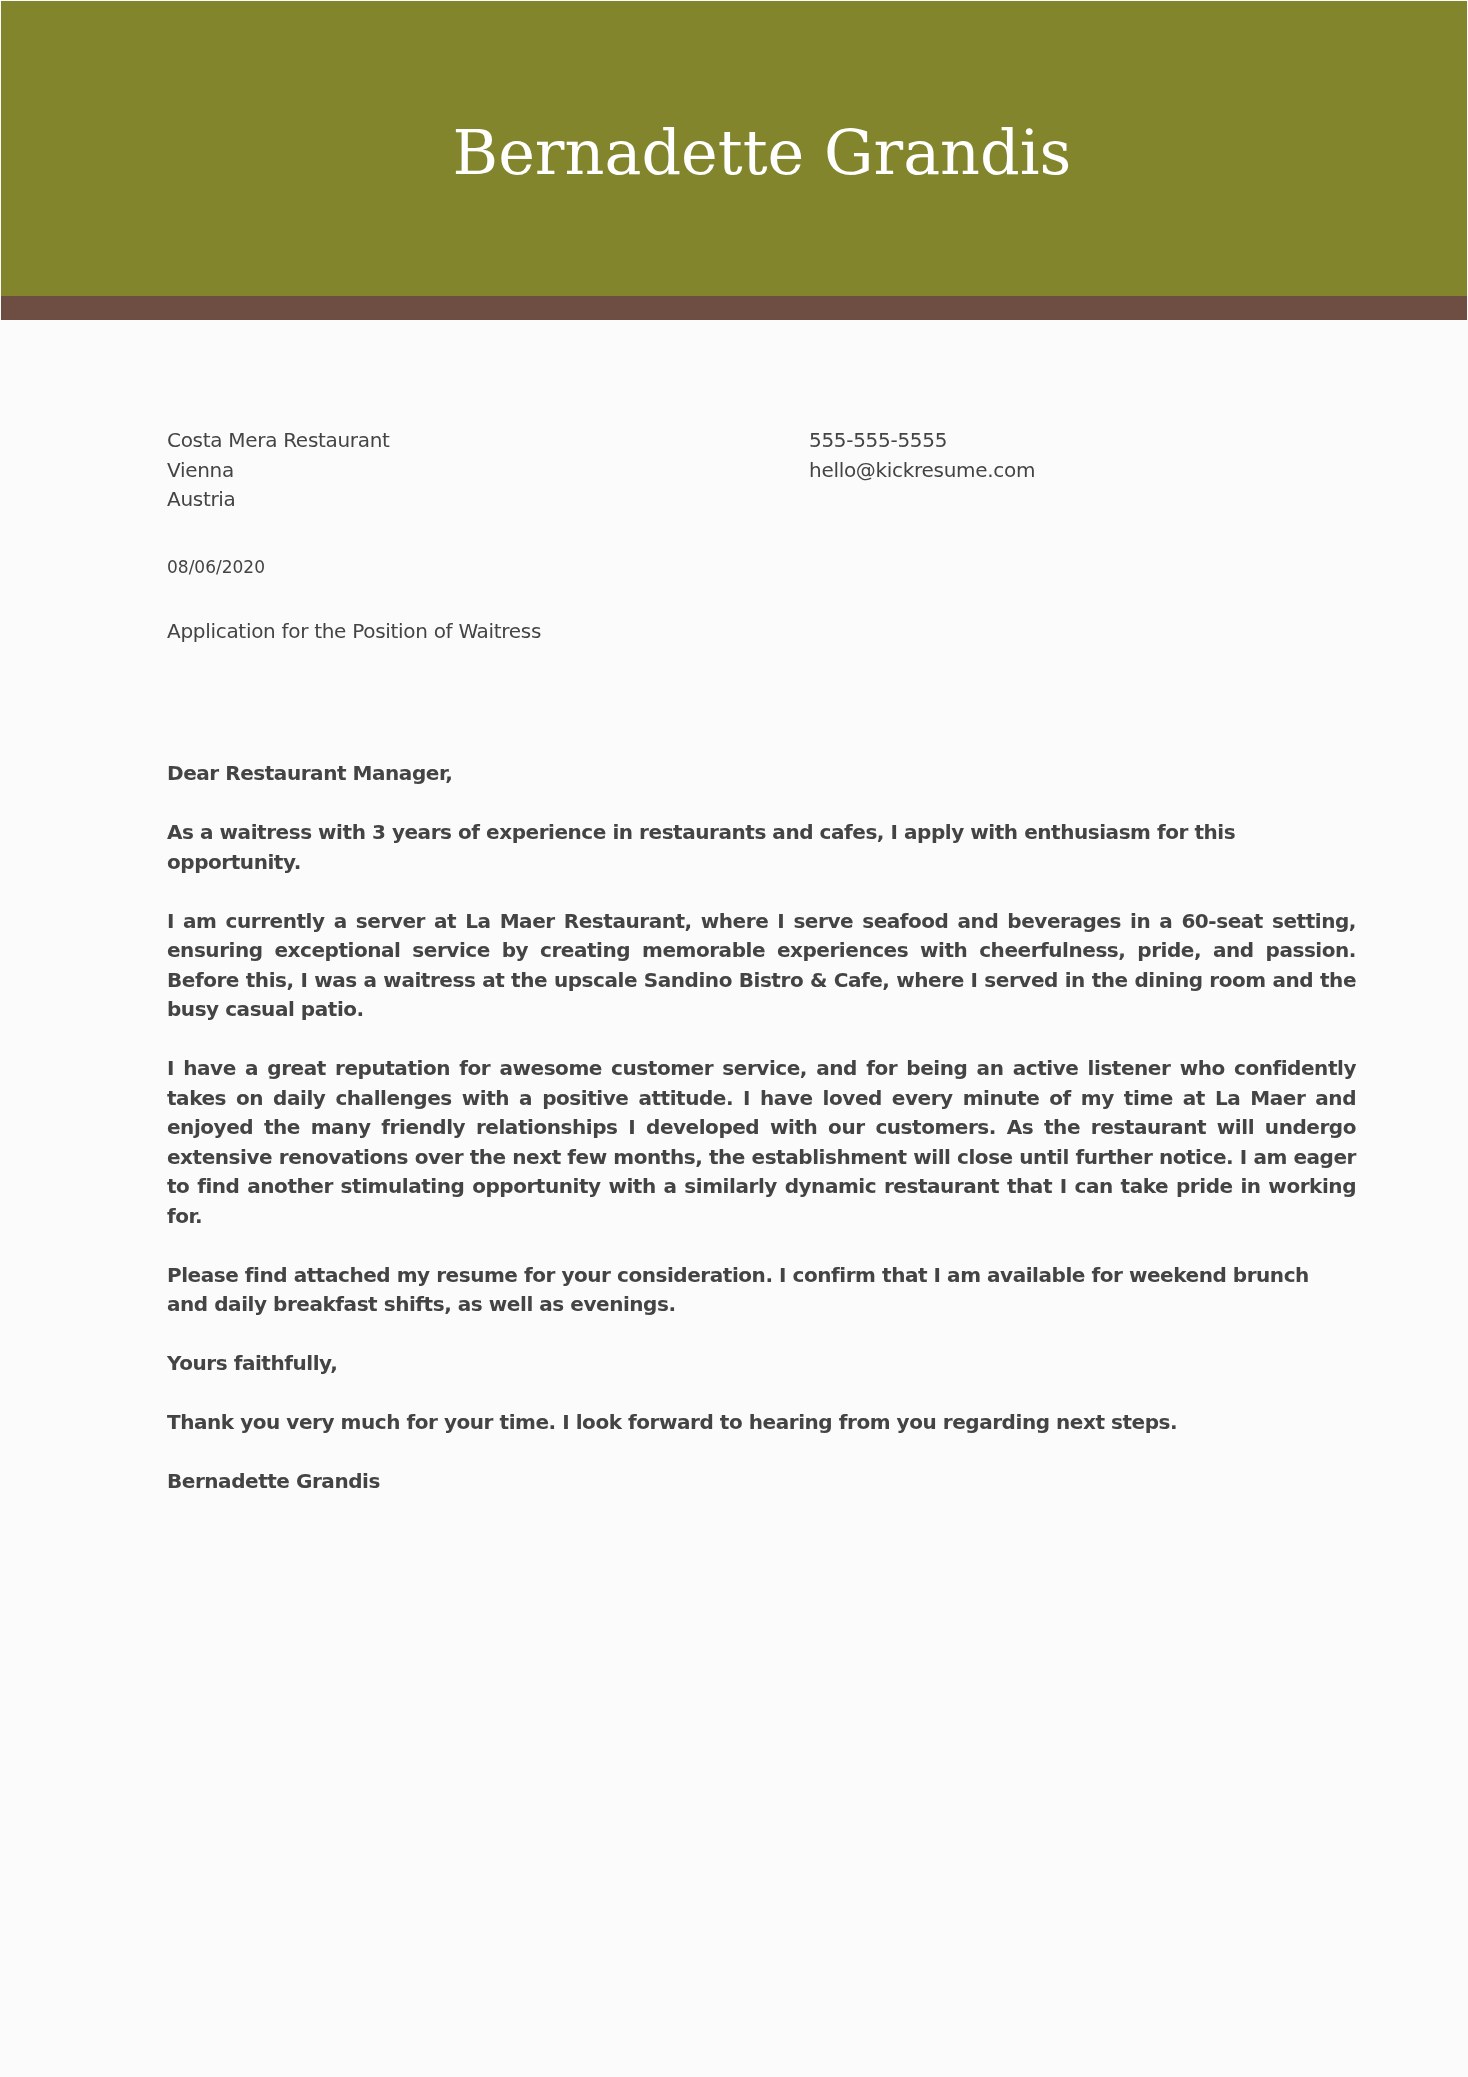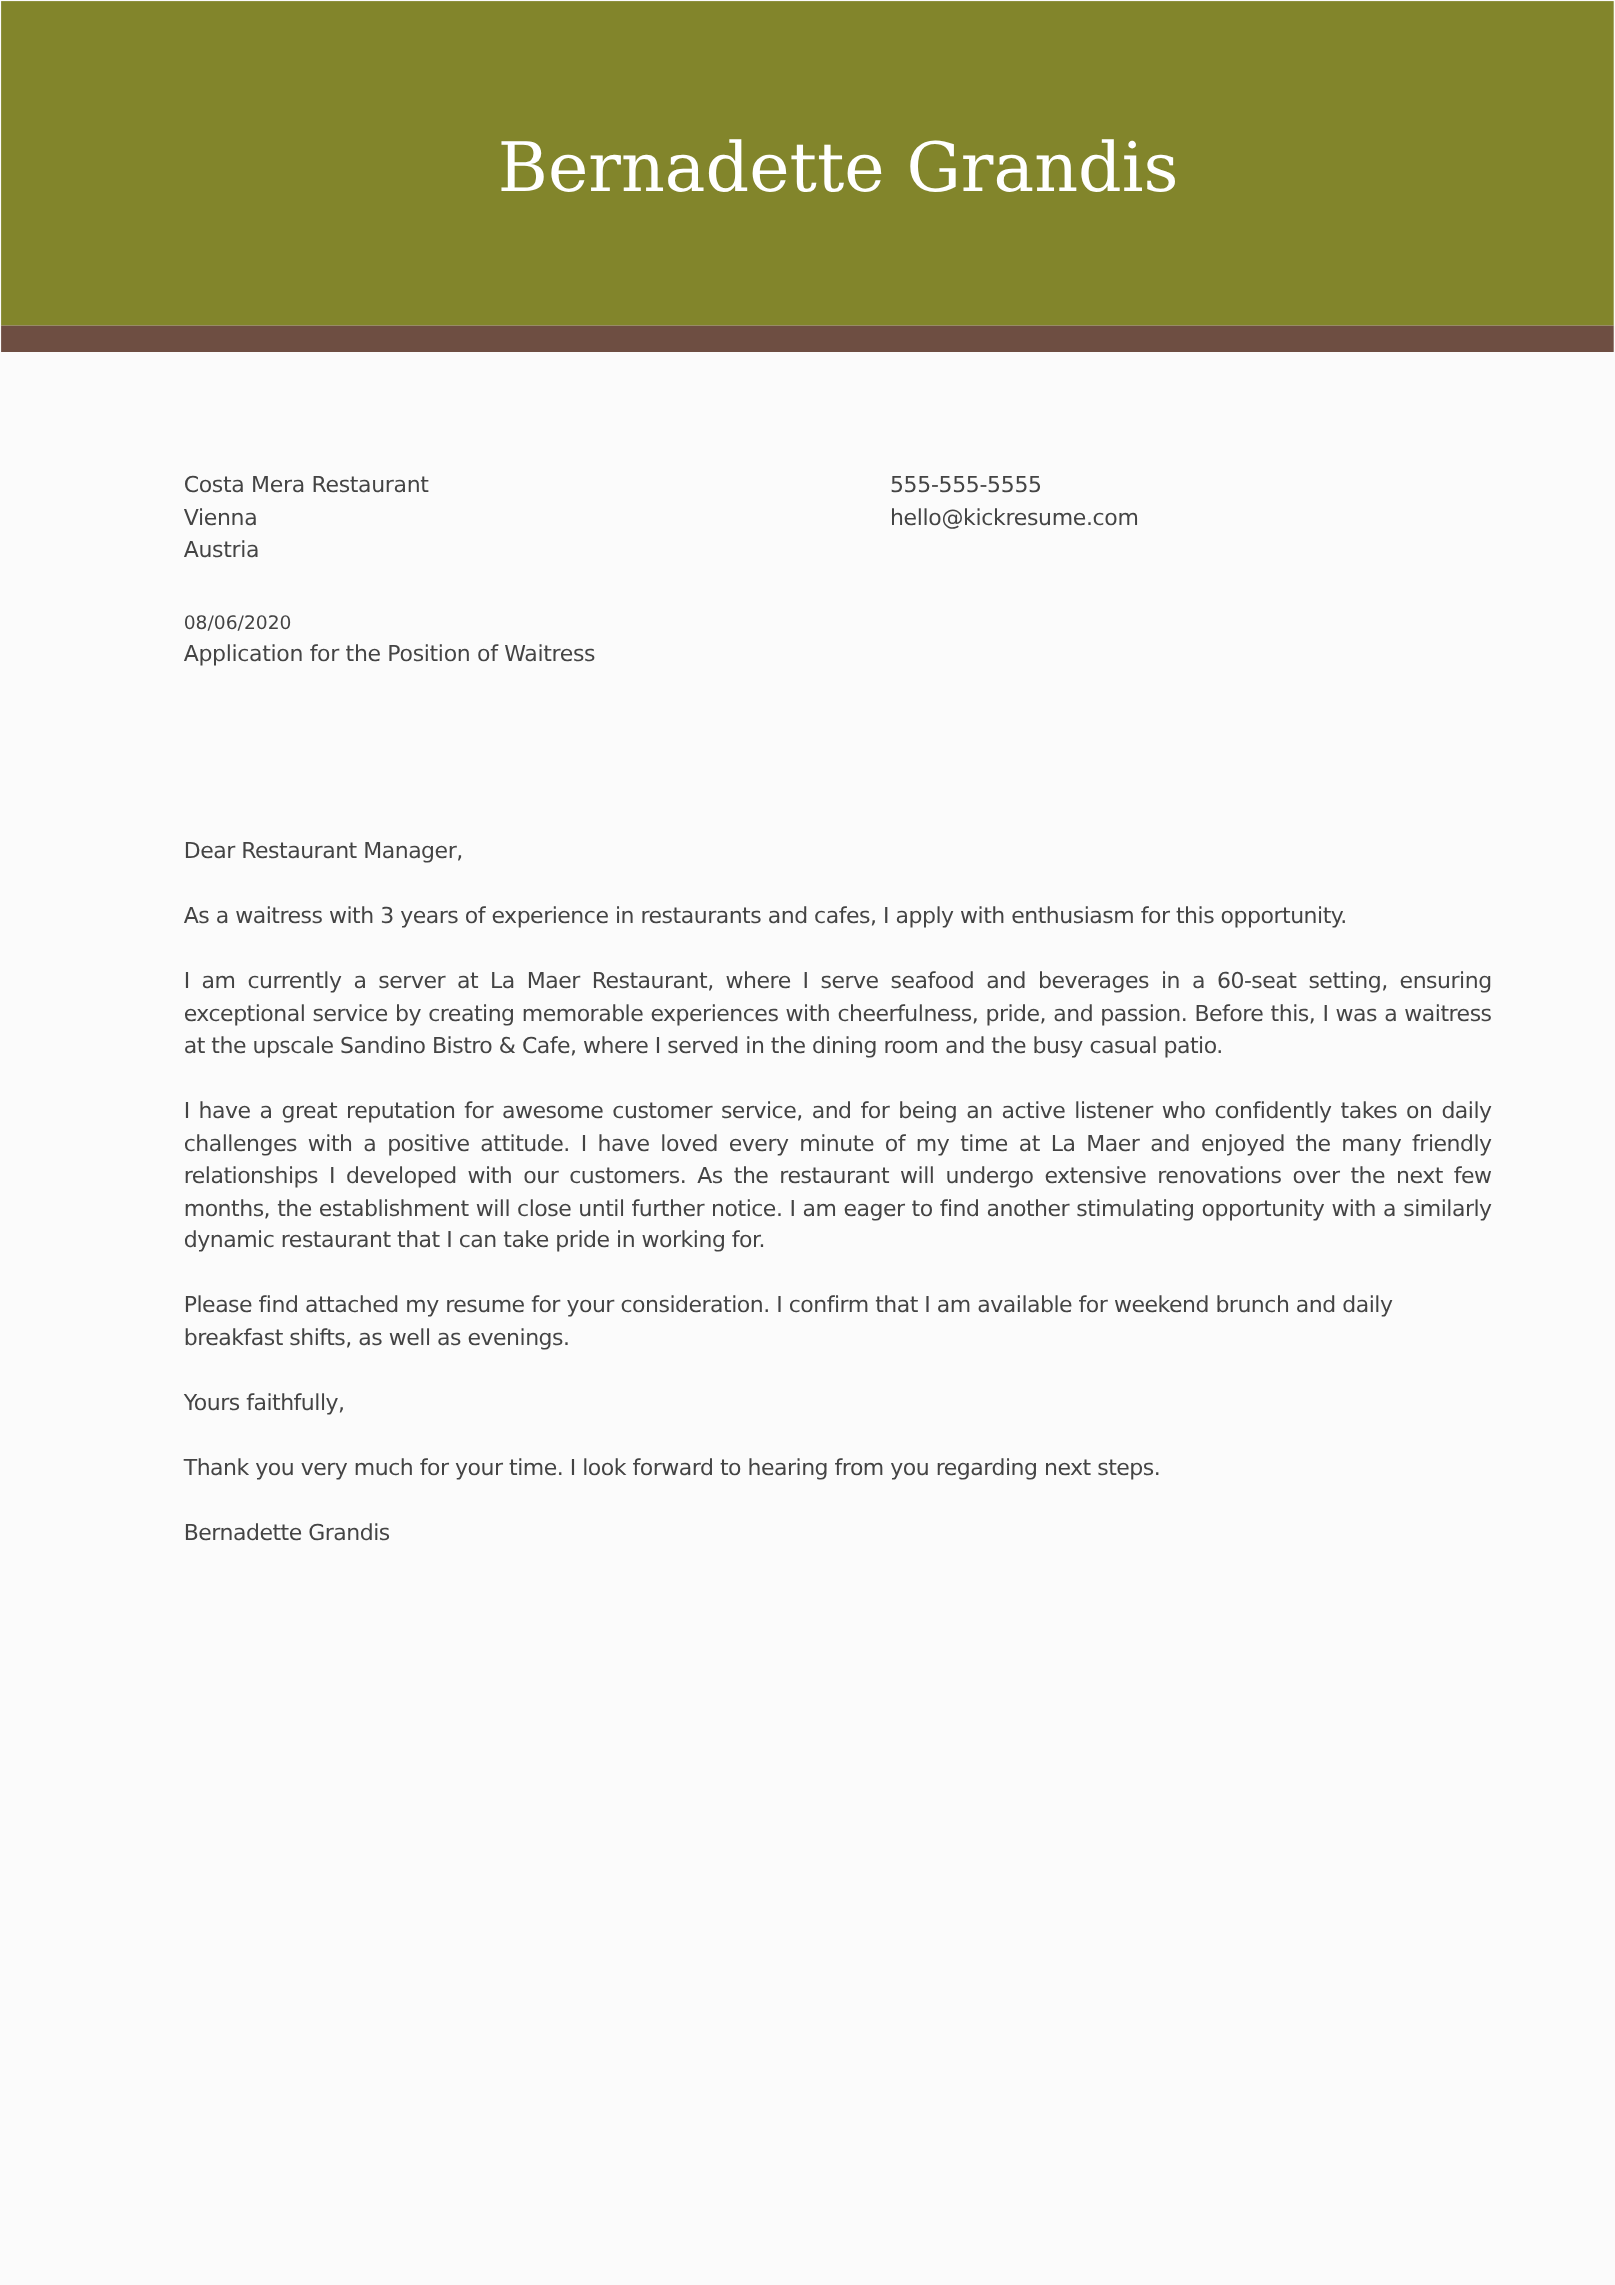--- a/index.html
+++ b/index.html
@@ -38,30 +38,30 @@
       letter-spacing: -0.3px;
       margin-top: 35px;
     }
     .contact-left { left: 166px; }
     .contact-right { left: 808px; }
     .date {
       position: absolute; left: 166px; top: 554px;
       font-size: 17px; line-height: 24px; color: #444;
     }
     .subject {
-      position: absolute; left: 166px; top: 579px;
+      position: absolute; left: 166px; top: 616px;
       font-size: 20px; line-height: 28px; color: #444;
       letter-spacing: -0.3px;
     }
     .body-text {
       position: absolute; left: 166px; top: 758px; width: 1189px;
       font-size: 20px; line-height: 29.5px; color: #444;
       letter-spacing: -0.45px;
     }
-    .body-text p { margin-bottom: 29.5px; text-align: justify; }
+    .body-text p { margin-bottom: 29.5px; text-align: justify; font-weight: bold; }
     .body-text p.nojust { text-align: left; }
   </style>
 </head>
 <body>
 
 <div class="page">
   <div class="header">
     <div class="header-name">Bernadette Grandis</div>
   </div>
   <div class="header-band"></div>

